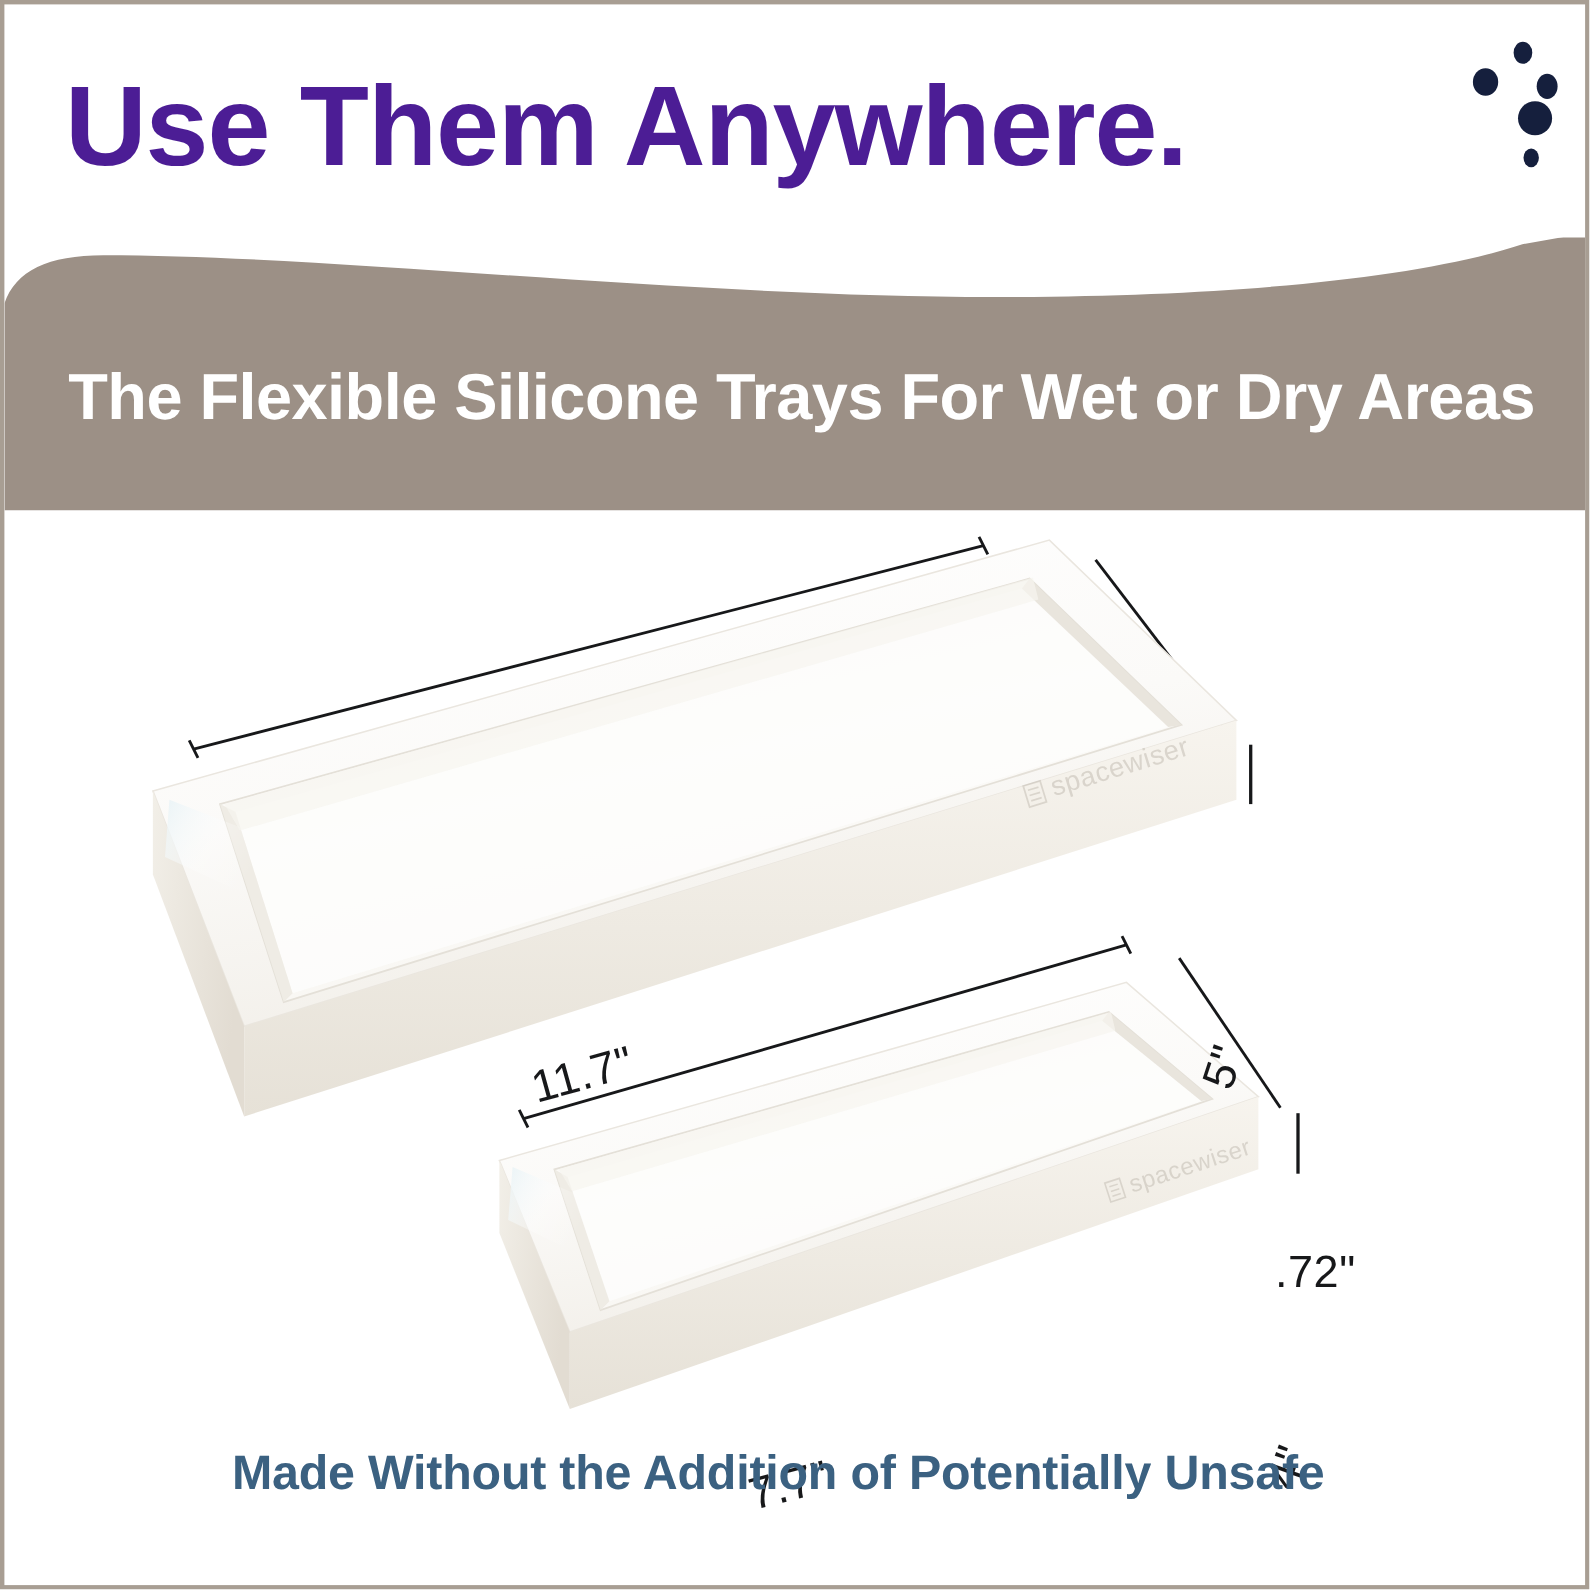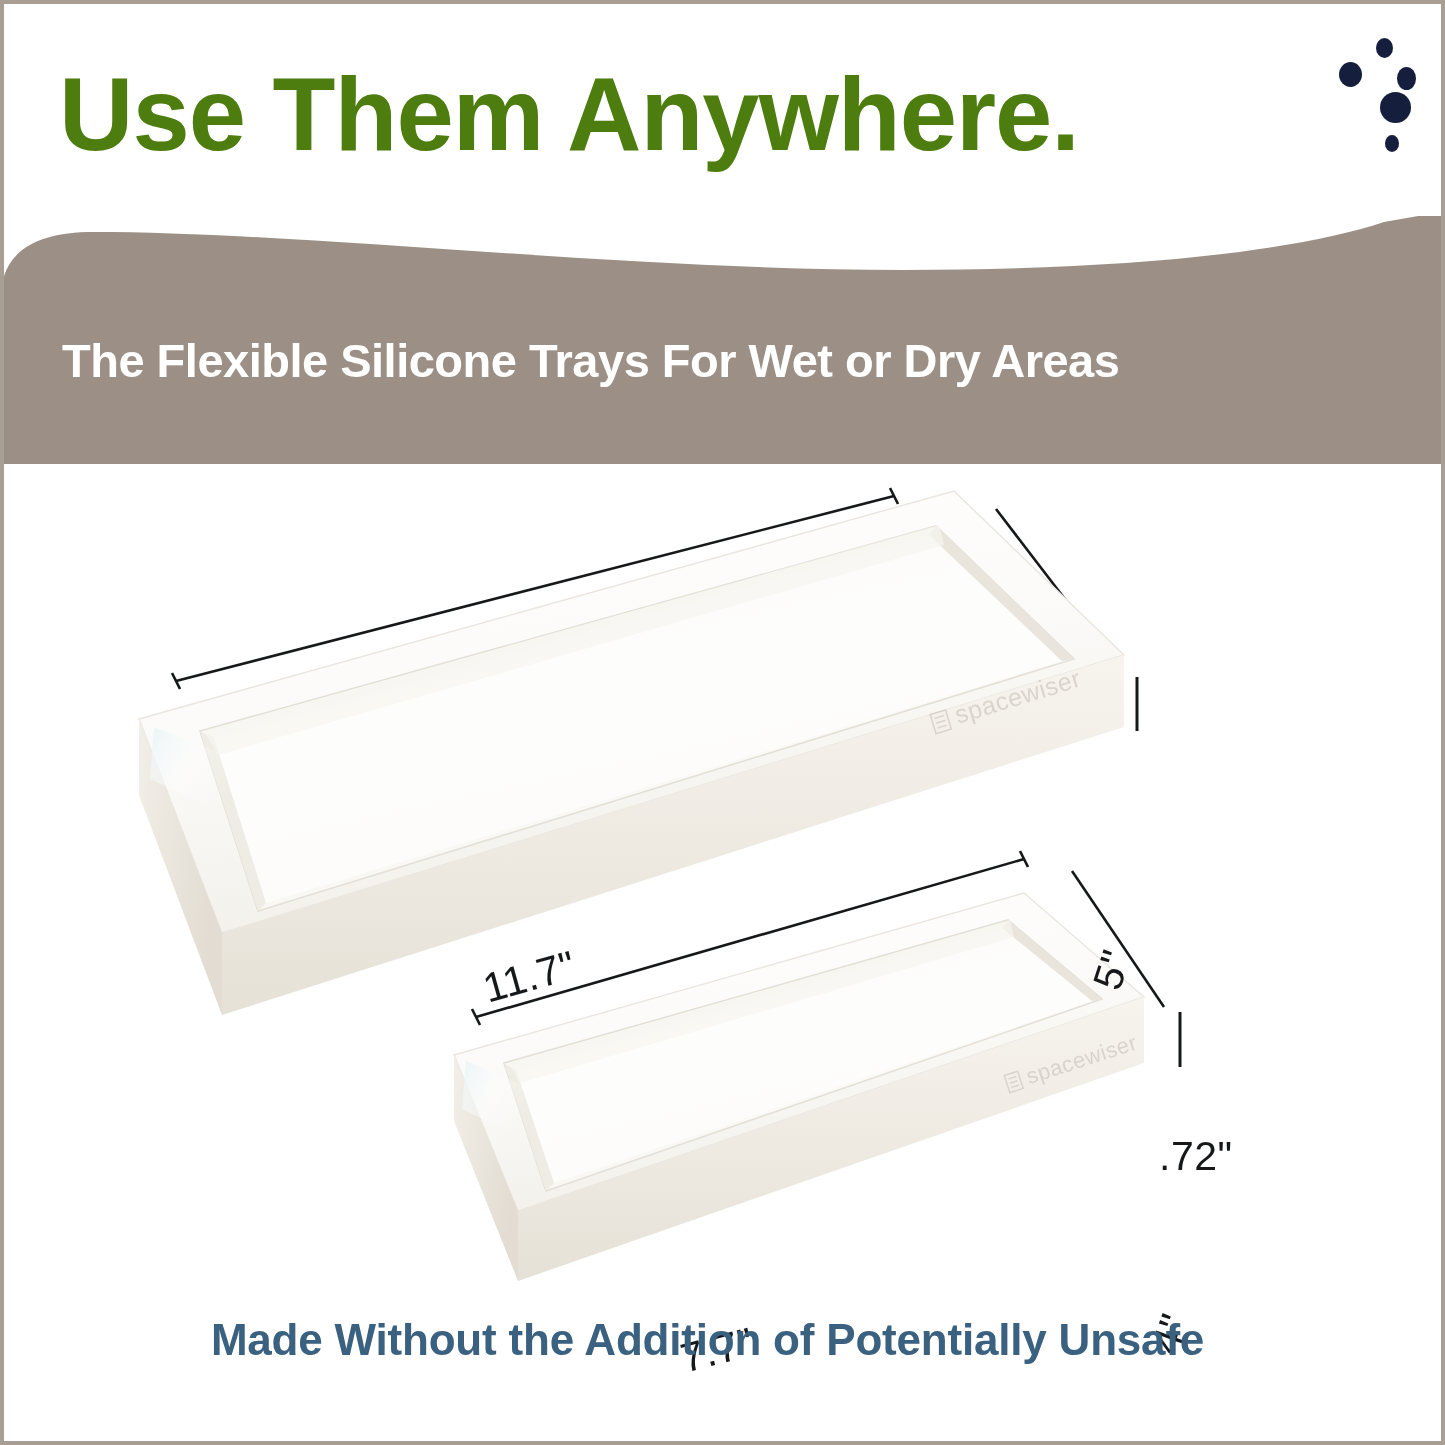--- a/index.html
+++ b/index.html
@@ -18,21 +18,21 @@
     border: 4px solid #a89e93;
   }
 
   
   #headline {
     position: absolute;
     left: 55px;
     top: 52px;
     width: 1180px;
     height: 120px;
-    color: #4d7c0f;
+    color: #4c1d95;
     font-family: "Liberation Sans", sans-serif;
     font-weight: 700;
     font-size: 103px;
     line-height: 118px;
     letter-spacing: -1px;
     white-space: nowrap;
   }
 
   
   #dots {
@@ -63,21 +63,21 @@
     height: 248px;
   }
   #banner svg { display: block; width: 100%; height: 100%; }
   #banner-text {
     position: absolute;
     left: 58px;
     top: 112px;
     width: 1340px;
     color: #ffffff;
     font-weight: 700;
-    font-size: 47px;
+    font-size: 59px;
     line-height: 66px;
     letter-spacing: -0.5px;
     white-space: nowrap;
   }
 
   
   #stage {
     position: absolute;
     left: 0;
     top: 455px;

